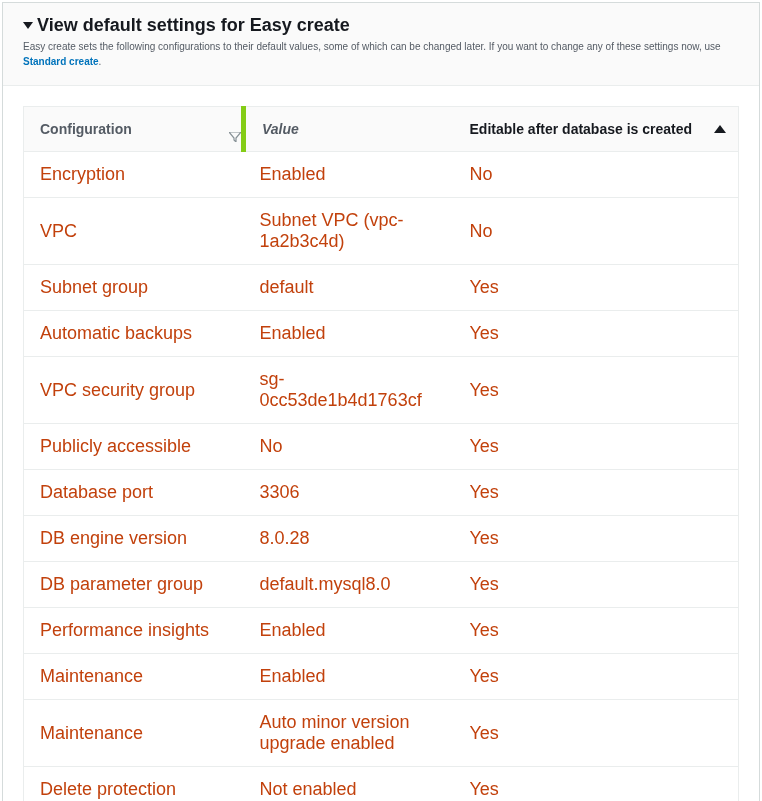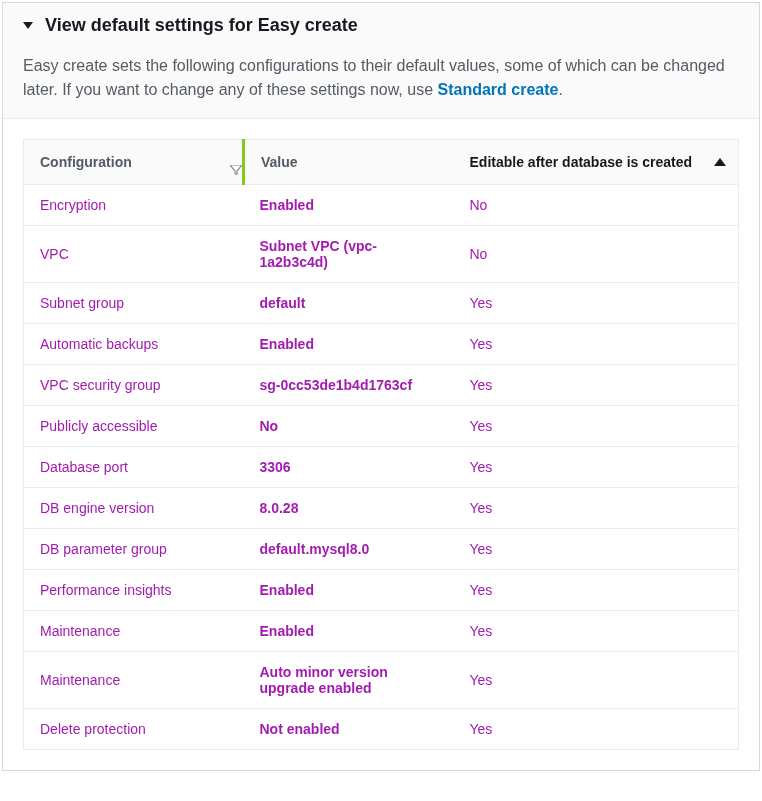--- a/index.html
+++ b/index.html
@@ -20,39 +20,39 @@
       width: 758px;
     }
     .header {
       padding: 12px 20px 16px 20px;
       background: #fafafa;
       border-bottom: 1px solid #eaeded;
     }
     .header-title-row {
       display: flex;
       align-items: center;
-      gap: 12px;
-      margin-bottom: 18px;
+      gap: 4px;
+      margin-bottom: 3px;
       cursor: pointer;
     }
     .caret {
       width: 0;
       height: 0;
       border-left: 5px solid transparent;
       border-right: 5px solid transparent;
       border-top: 7px solid #16191f;
       flex-shrink: 0;
     }
     .header-title {
       font-size: 18px;
       font-weight: 700;
       color: #16191f;
     }
     .header-desc {
-      font-size: 16px;
+      font-size: 10px;
       color: #545b64;
       line-height: 1.5;
       padding-left: 0px;
     }
     .header-desc a {
       color: #0073bb;
       text-decoration: none;
       font-weight: 700;
     }
     .table-wrapper {
@@ -68,54 +68,54 @@
       text-align: left;
       padding: 14px 16px;
       font-size: 14px;
       font-weight: 700;
       color: #545b64;
       border-bottom: 1px solid #eaeded;
       position: relative;
     }
     thead th.col-config {
       width: 220px;
-      border-right: 3px solid #84cc16;
+      border-right: 5px solid #84cc16;
     }
     thead th.col-value {
       width: 210px;
+      font-style: italic;
     }
     thead th.col-editable {
       color: #16191f;
     }
     .sort-icon {
       position: absolute;
       right: 12px;
       top: 50%;
       transform: translateY(-50%);
       width: 0;
       height: 0;
     }
     .sort-asc {
       border-left: 6px solid transparent;
       border-right: 6px solid transparent;
       border-bottom: 8px solid #16191f;
     }
     tbody td {
       padding: 12px 16px;
-      font-size: 14px;
-      color: #a21caf;
+      font-size: 18px;
+      color: #c2410c;
       border-bottom: 1px solid #eaeded;
       vertical-align: middle;
     }
     tbody tr:last-child td {
       border-bottom: none;
     }
     td.col-value {
       max-width: 210px;
-      font-weight: bold;
     }
   </style>
 </head>
 <body>
 
 <div class="container">
   <div class="header">
     <div class="header-title-row">
       <div class="caret"></div>
       <h2 class="header-title">View default settings for Easy create</h2>

